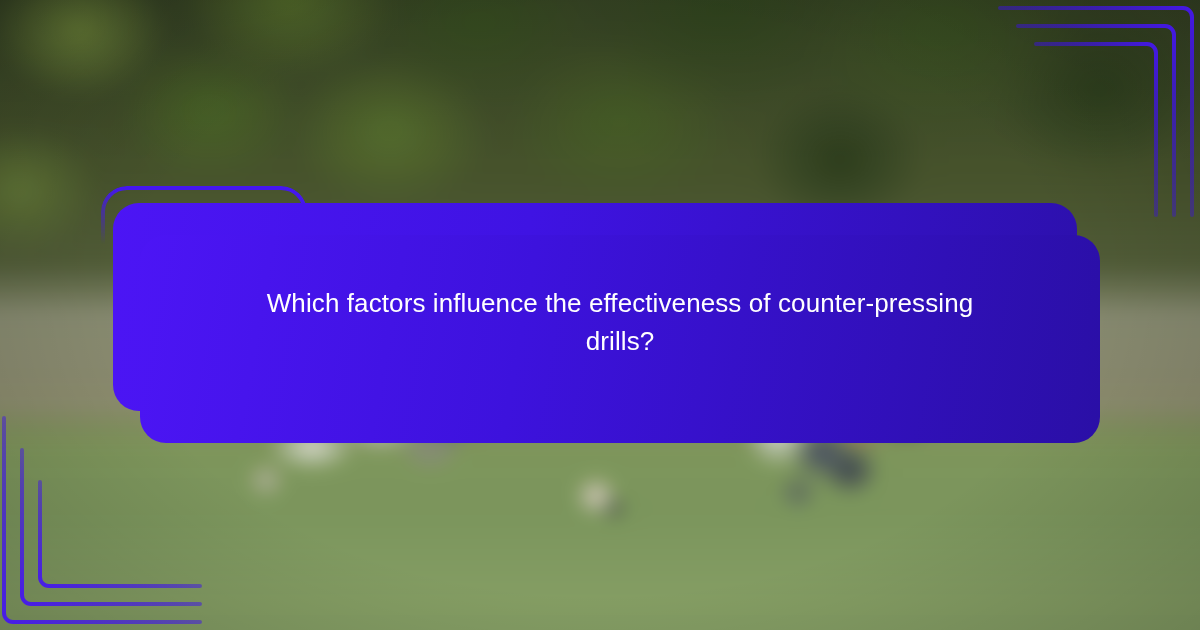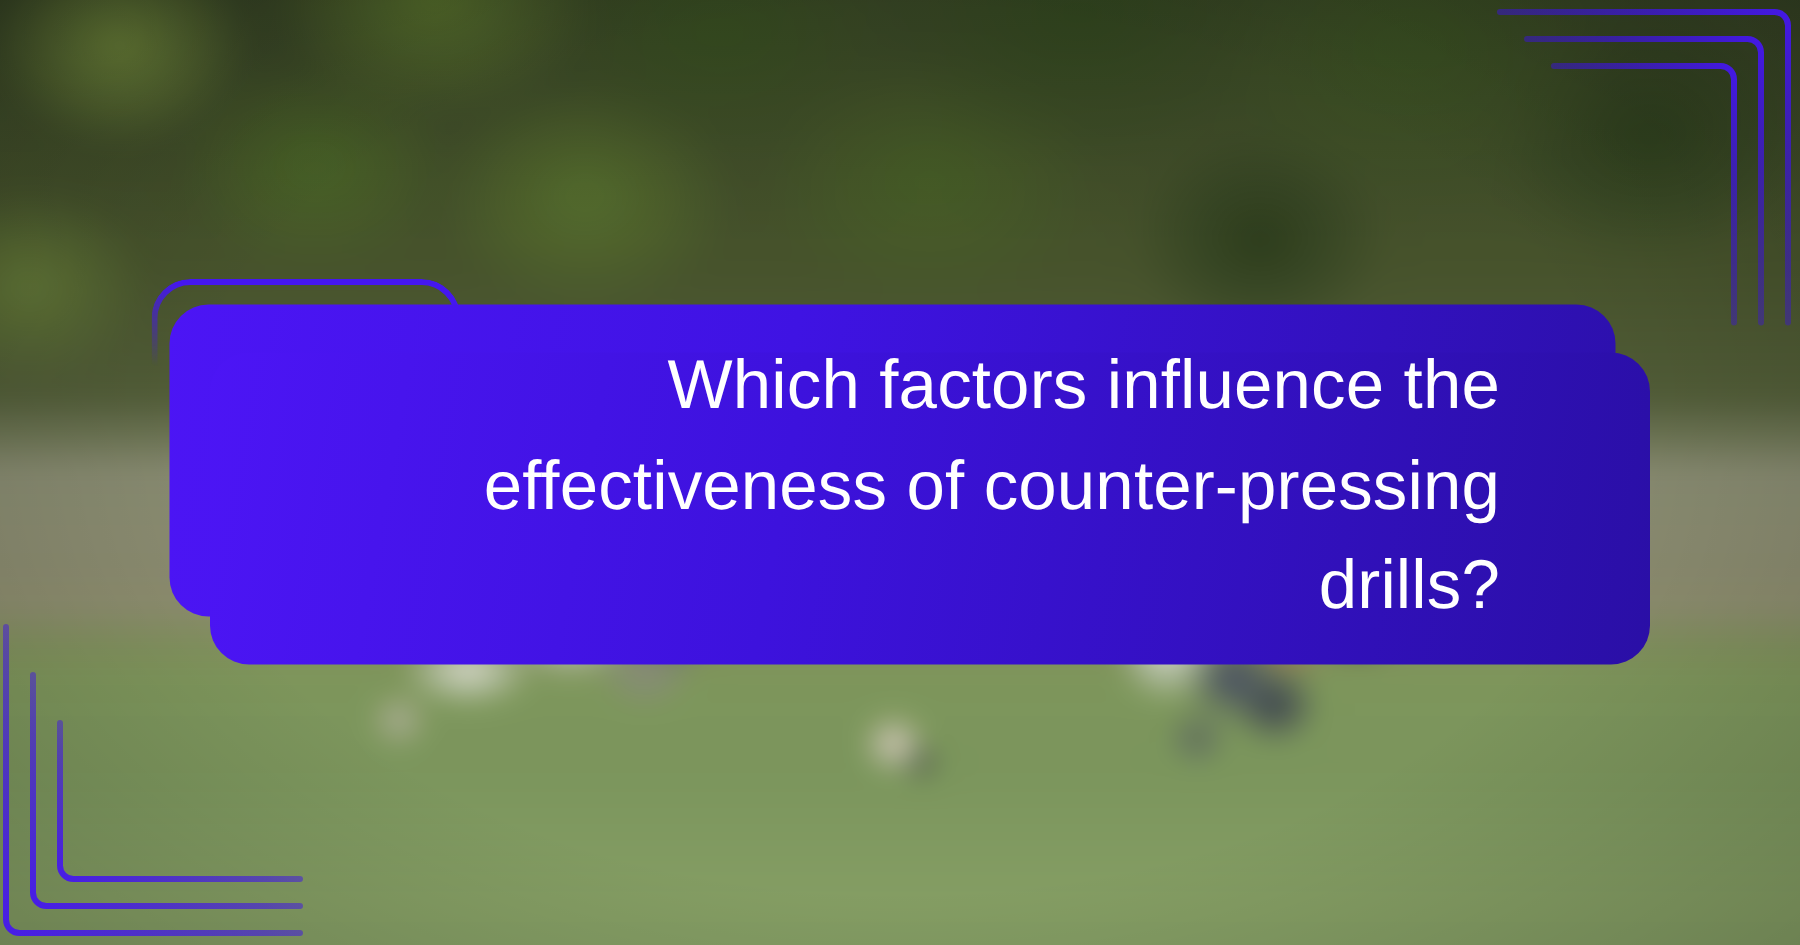--- a/index.html
+++ b/index.html
@@ -143,24 +143,24 @@
     position:absolute;
     left:140px; top:203px;
     width:960px; height:240px;
     display:flex;
     align-items:center;
     justify-content:center;
     padding:0 52px;
   }
   .headline-text {
     color:#ffffff;
-    font-size:46px;
+    font-size:26px;
     line-height:1.45;
     font-weight:400;
-    text-align:right;
+    text-align:center;
     letter-spacing:.1px;
     max-width:760px;
   }
 </style>
 </head>
 <body>
 
 <div class="stage">
 
   <div class="bg-photo">

